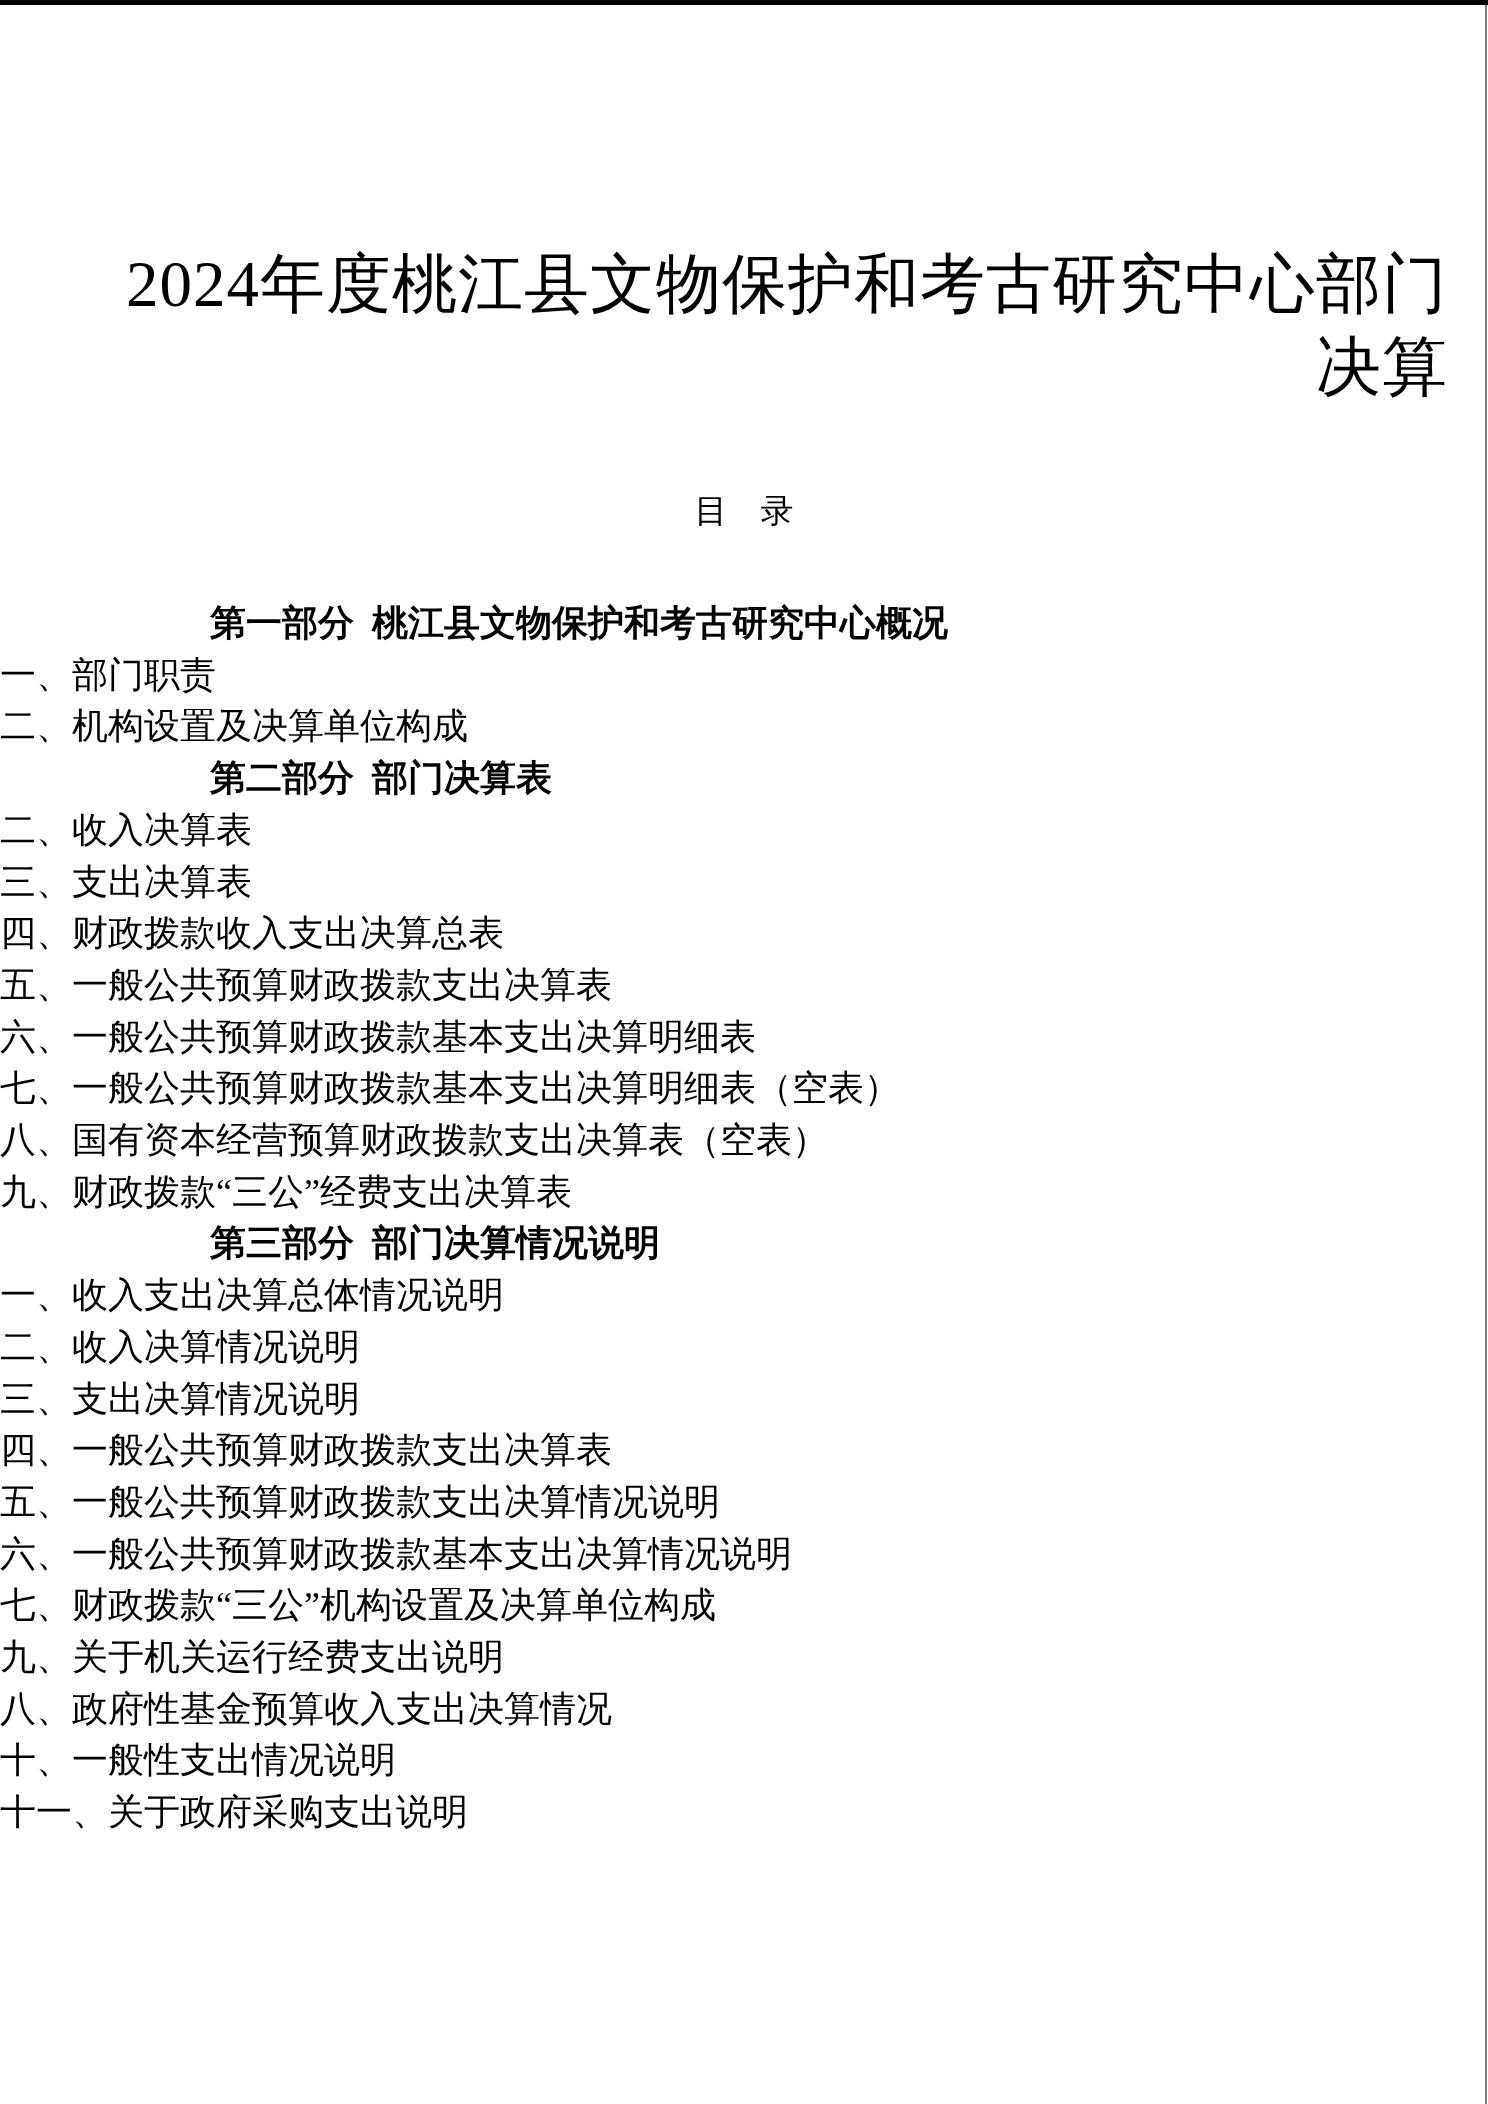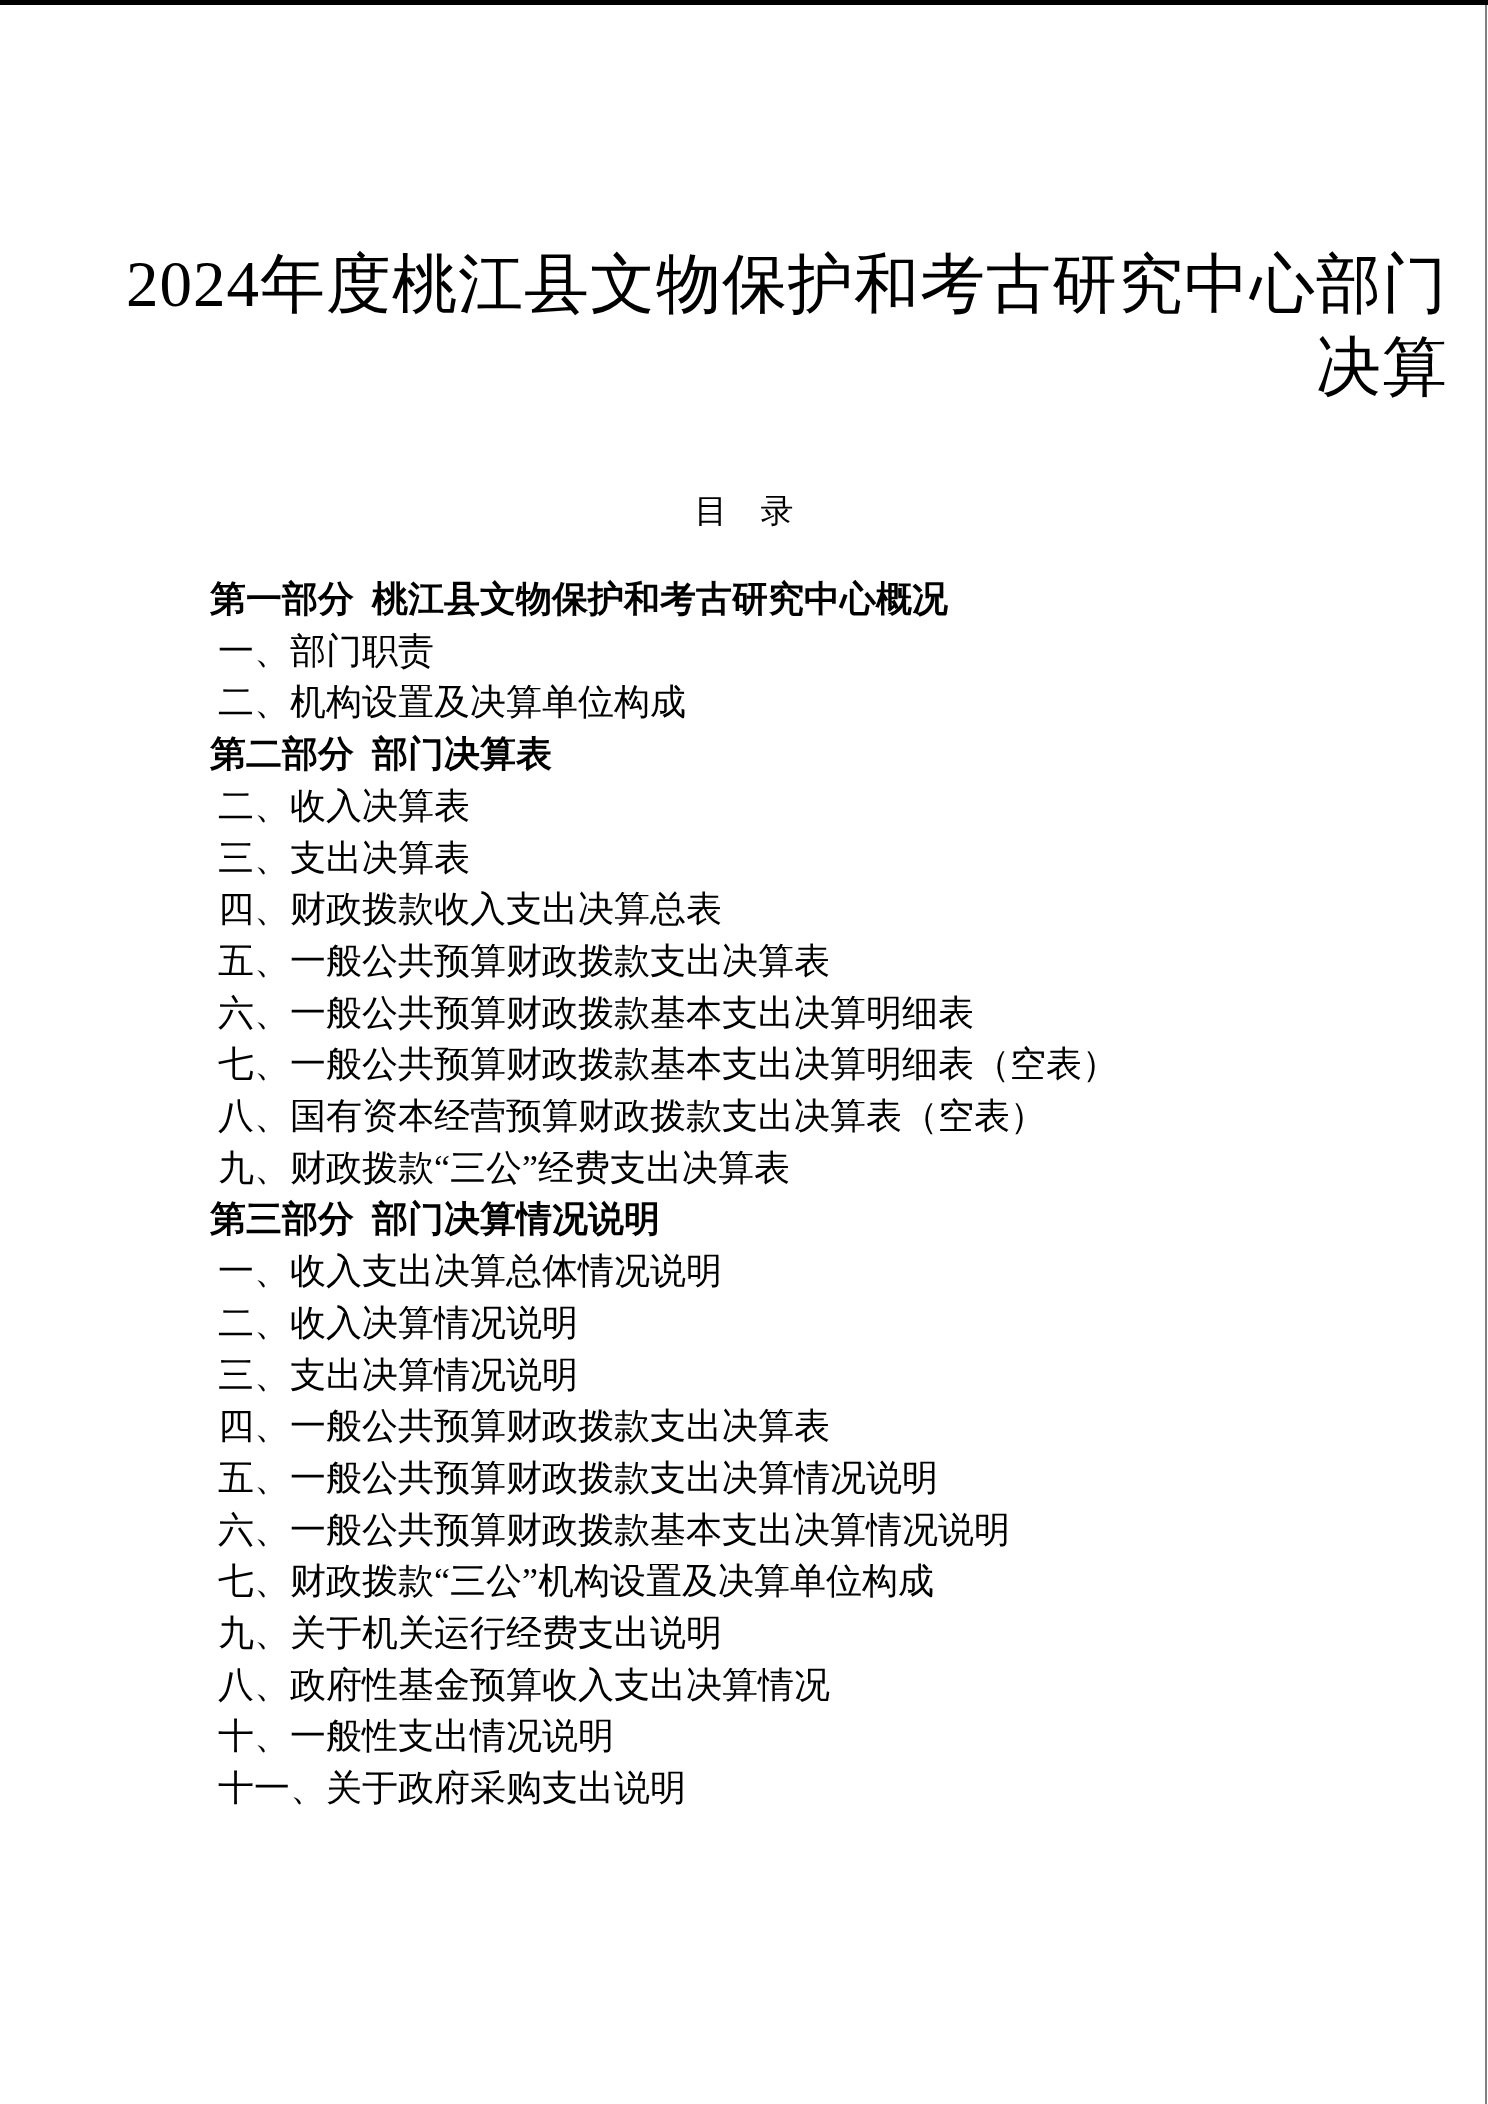--- a/index.html
+++ b/index.html
@@ -41,26 +41,25 @@
   }
   .toc-heading {
     margin-top: 82px;
     text-align: center;
     font-size: 33px;
     line-height: 40px;
     font-weight: normal;
     white-space: pre;
   }
   .toc-list {
-    margin-top: 43px;
+    margin-top: 67px;
   }
   .toc-item {
     font-size: 36px;
     line-height: 51.7px;
-    padding-left: 218px;
     white-space: pre;
   }
   .toc-item.section {
     font-weight: bold;
     padding-left: 210px;
   }
 </style>
 </head>
 <body>
 

